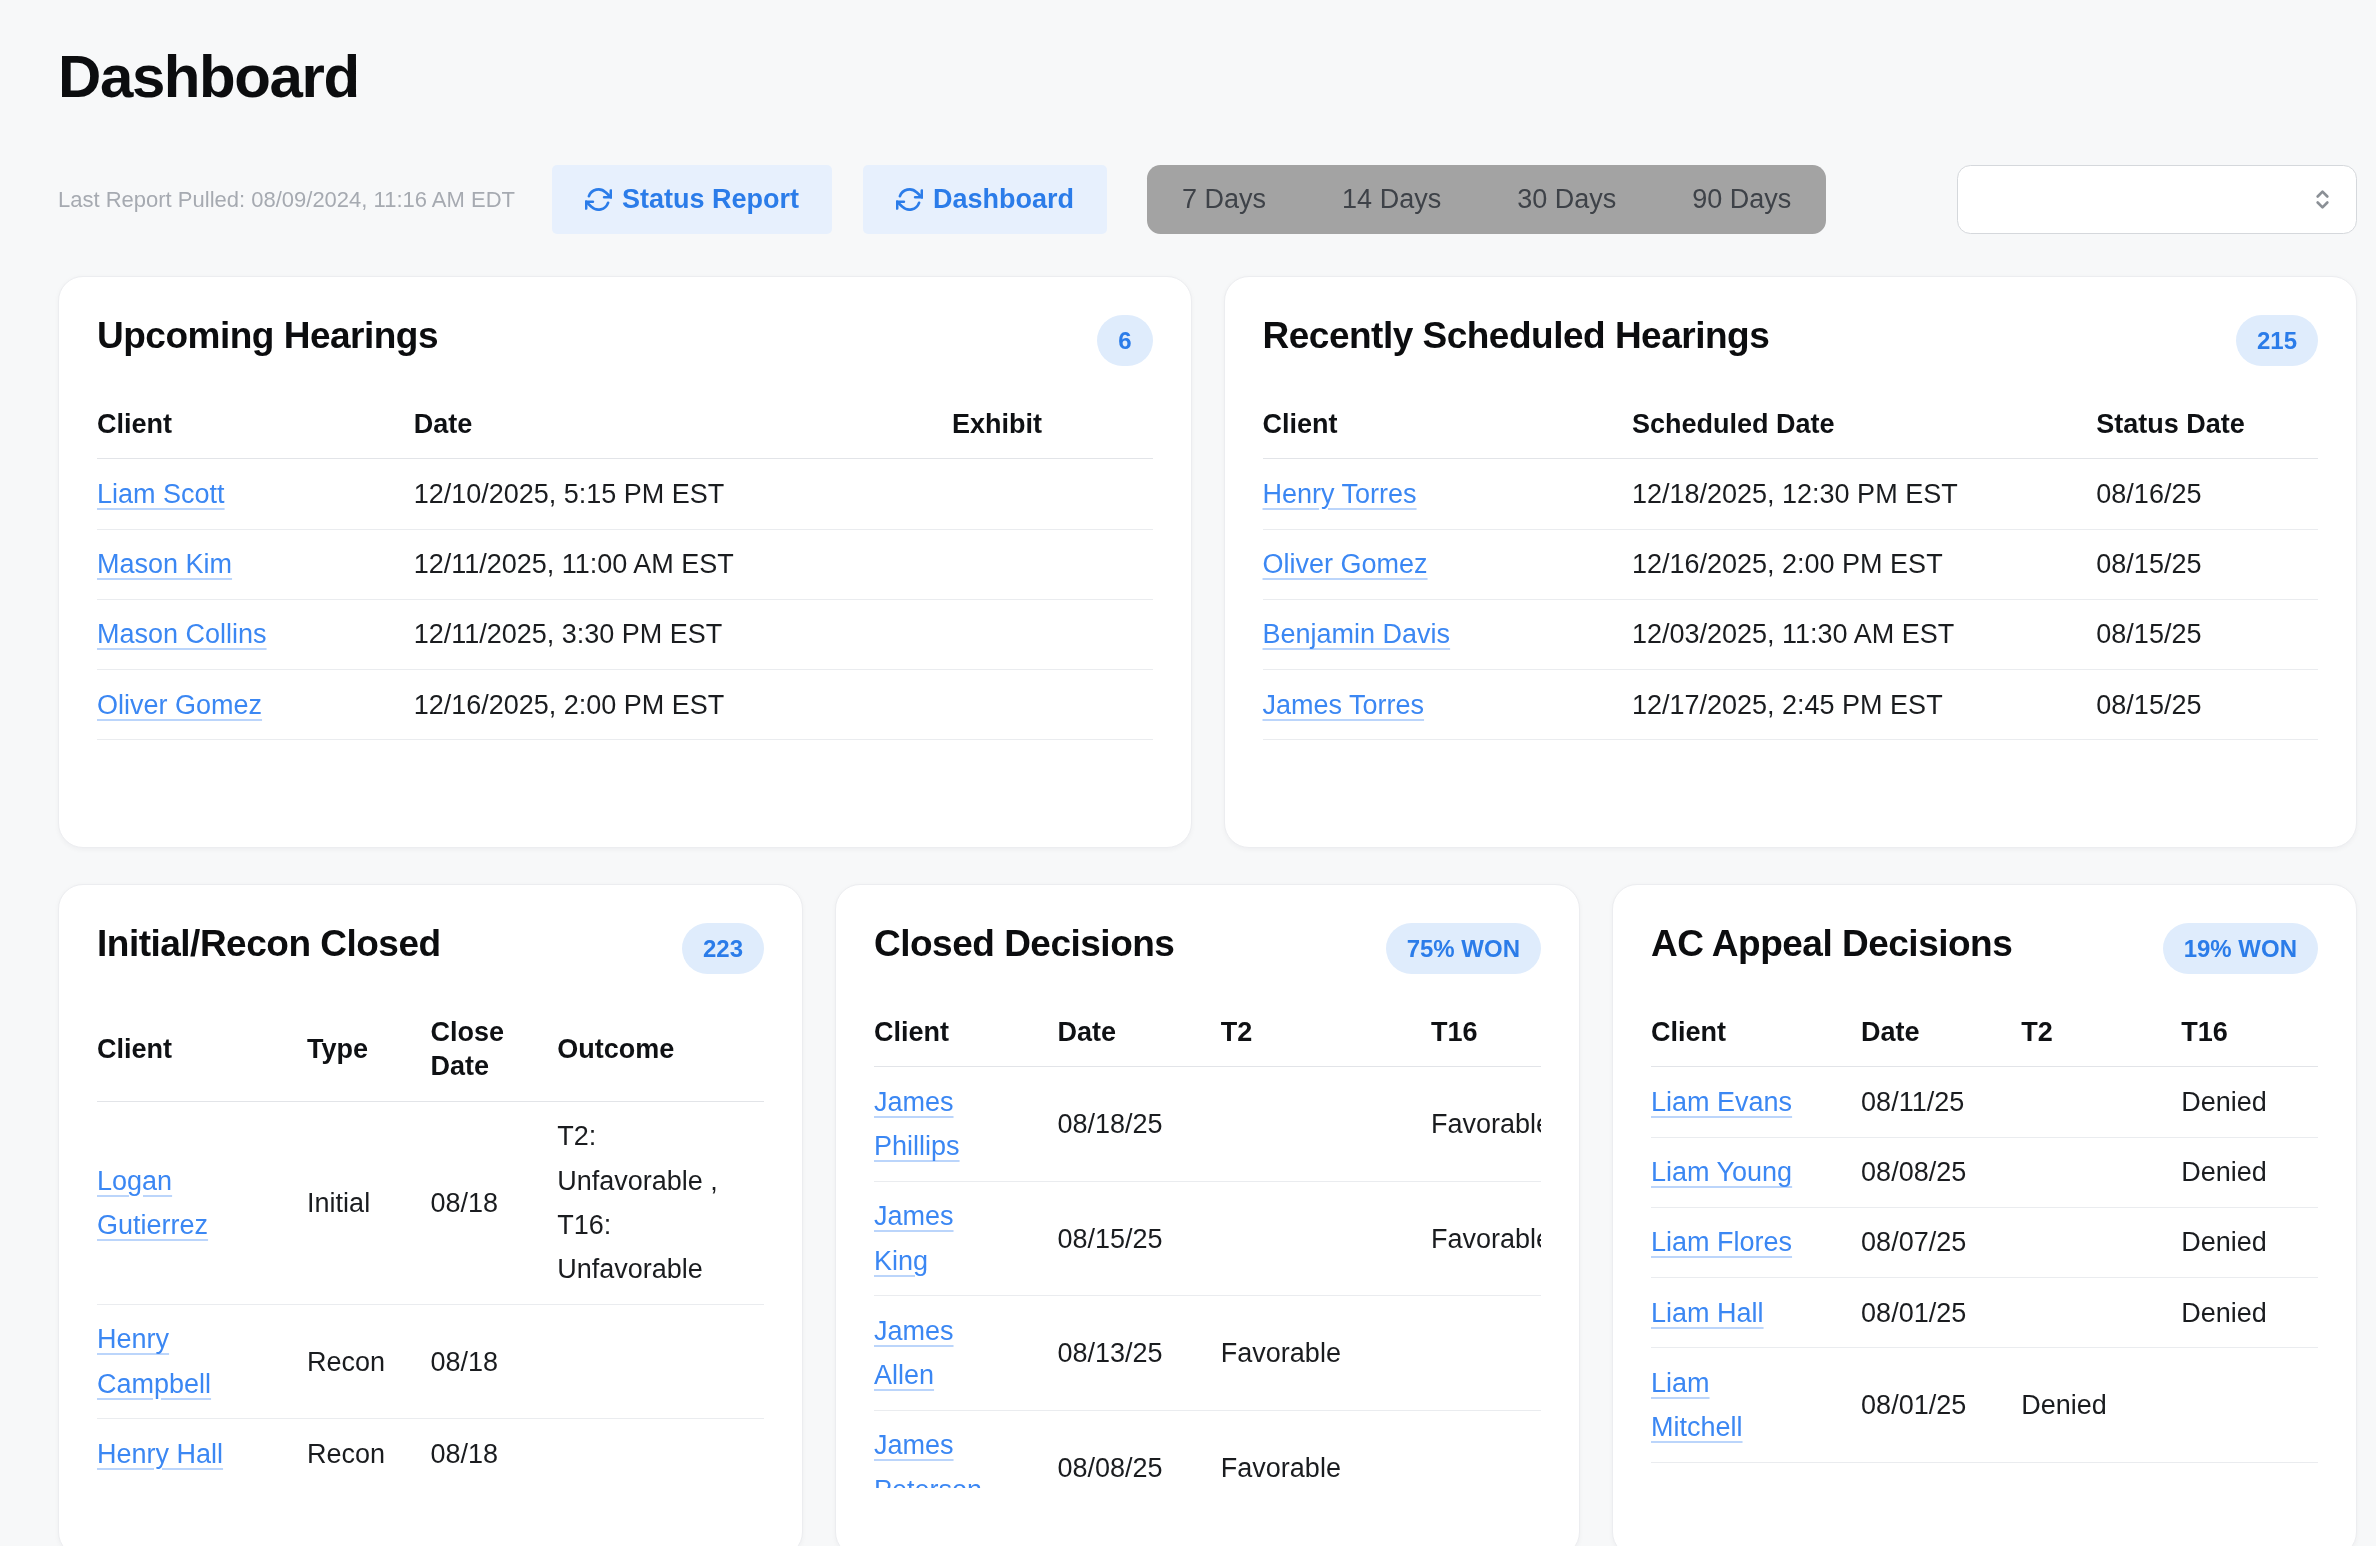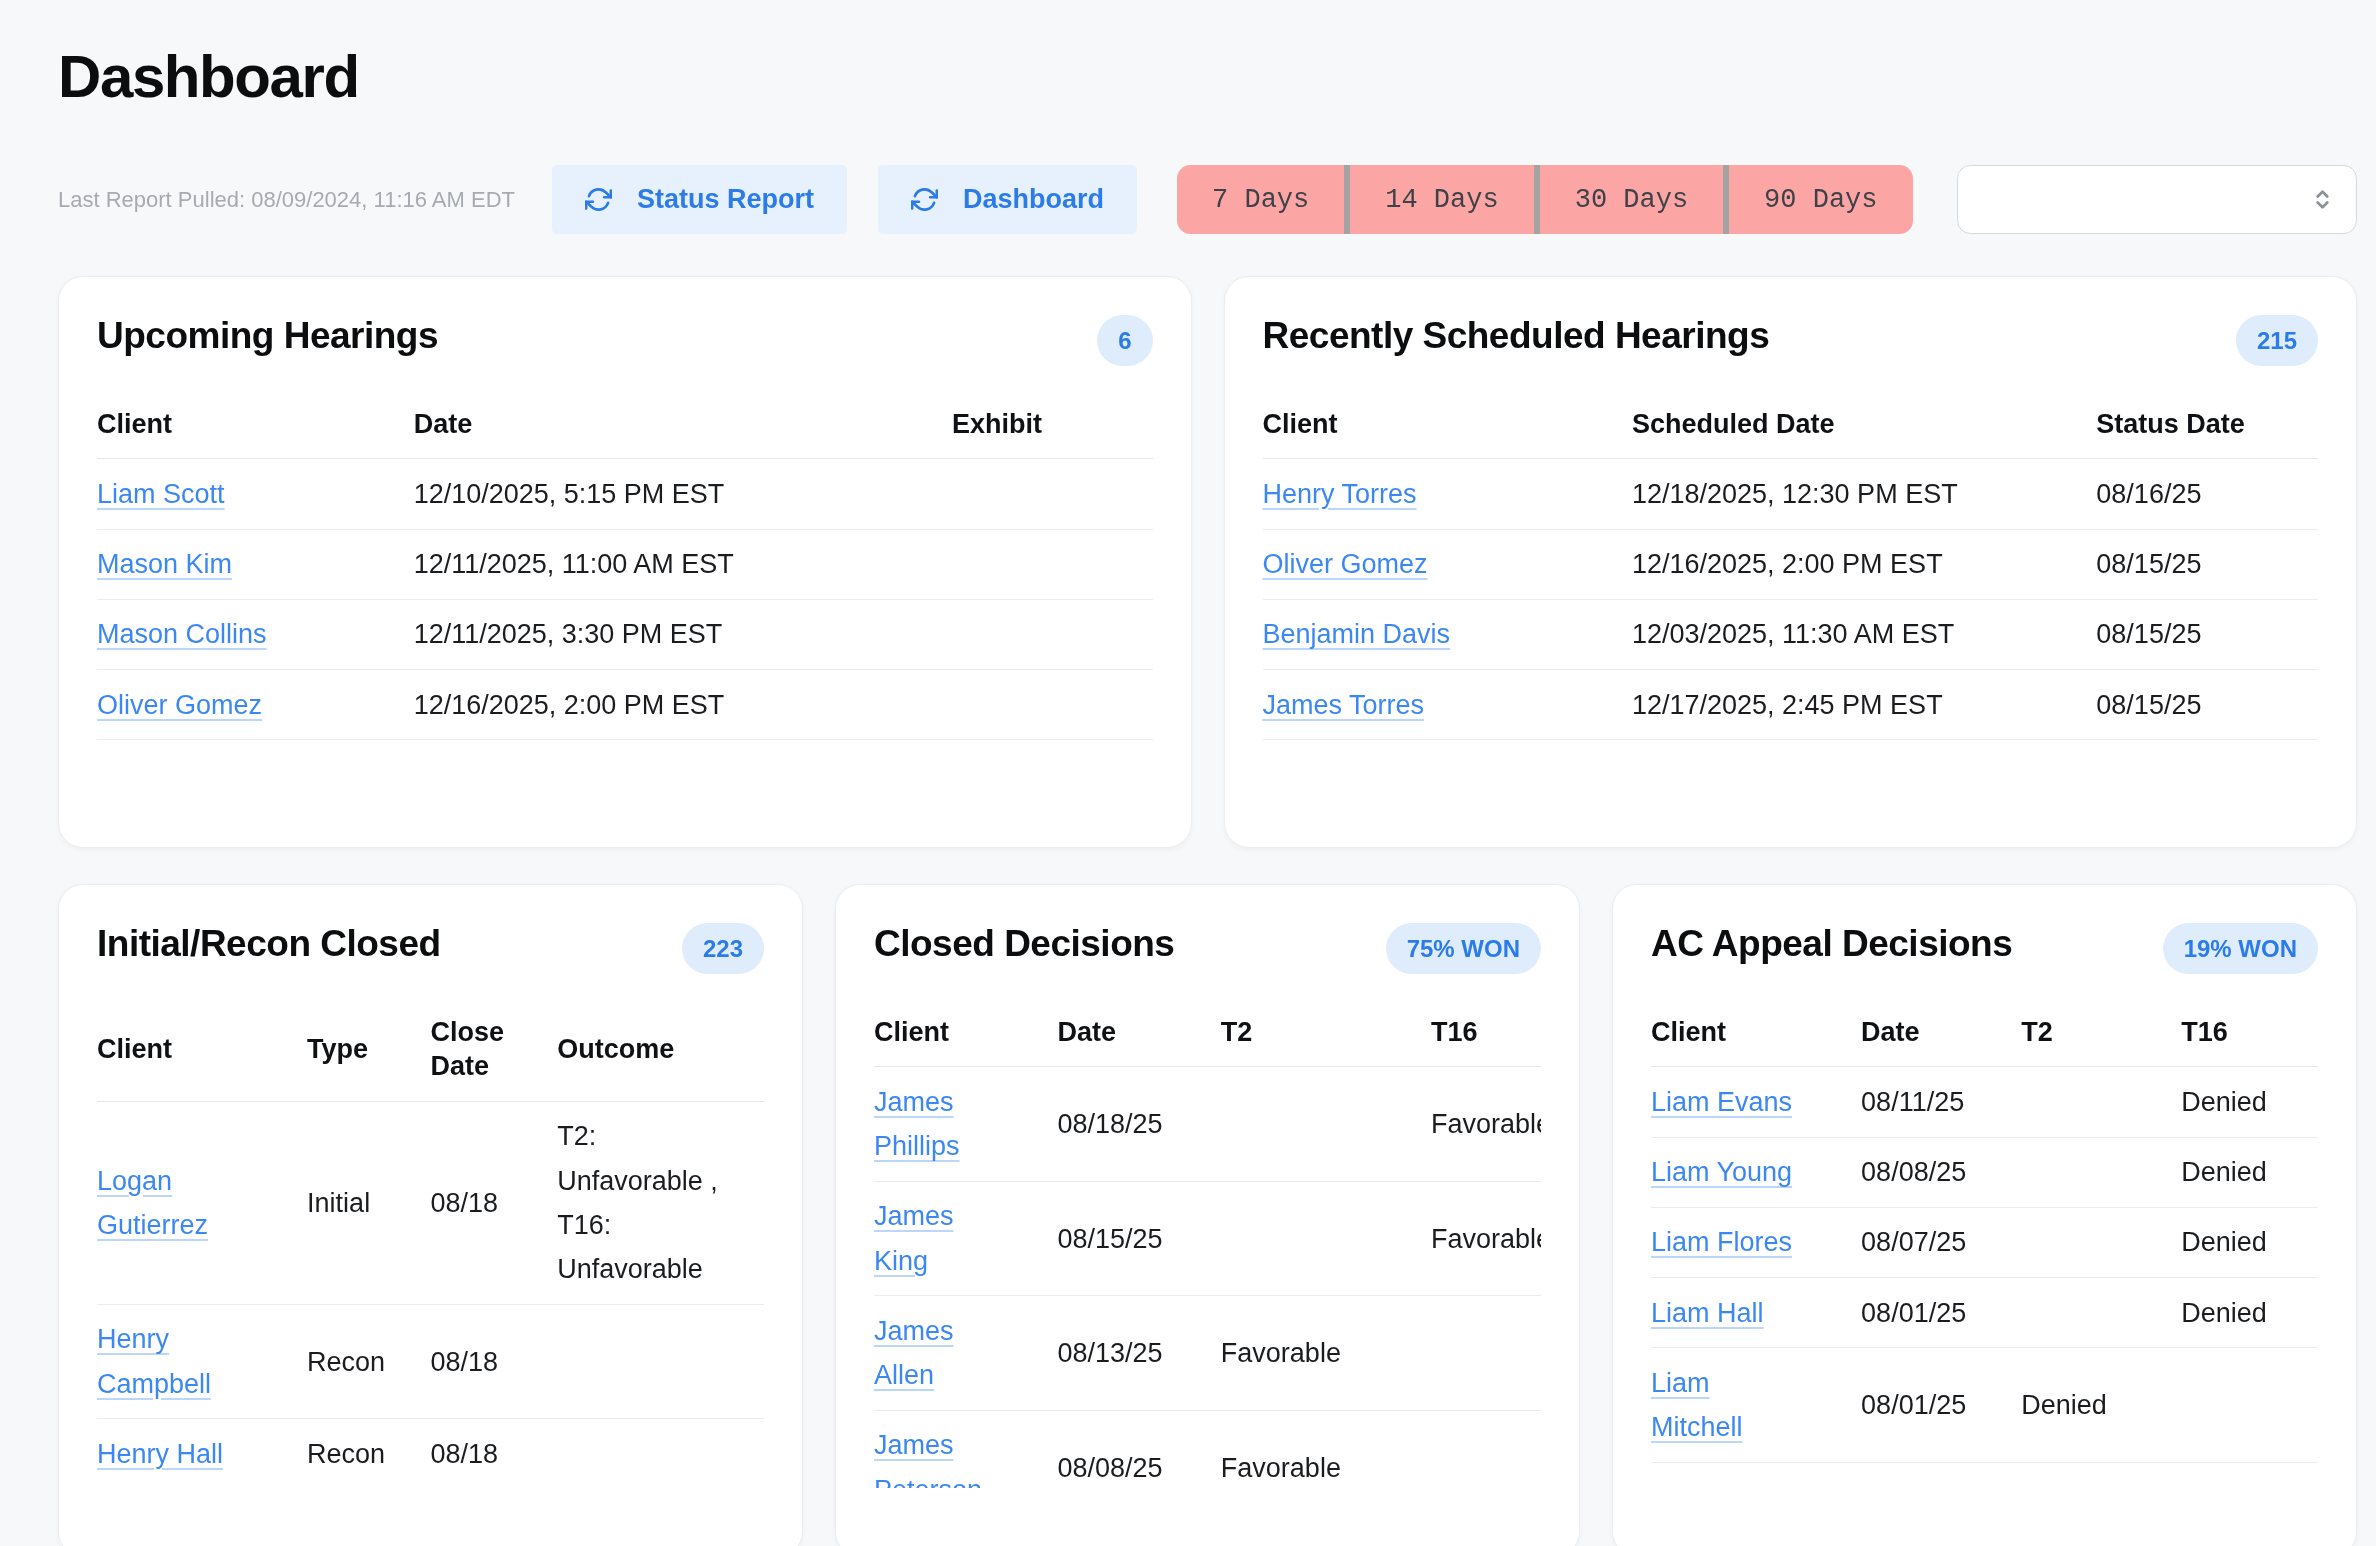--- a/index.html
+++ b/index.html
@@ -13,30 +13,30 @@
   .page { padding: 42px 20px 8px 58px; width: 100%; height: 100%; }
 
   h1.page-title {
     font-size: 60px; font-weight: 800; letter-spacing: -1.4px;
     color: #0c0d0f; margin: 0 0 54px 0;
   }
 
   .toolbar { display: flex; align-items: center; margin-bottom: 42px; }
   .last-report { font-size: 22px; color: #a6aab1; margin-right: 37px; white-space: nowrap; }
   .btn {
-    display: inline-flex; align-items: center; gap: 25px;
+    display: inline-flex; align-items: center; gap: 10px;
     background: #e7f0fd; color: #2b7ce9; border: none; border-radius: 5px;
     height: 69px; padding: 0 33px; font-size: 27px; font-weight: 700;
     font-family: inherit; cursor: pointer; white-space: nowrap;
   }
   .btn + .btn { margin-left: 31px; }
   .btn svg { width: 27px; height: 27px; }
   .segmented {
-    display: flex; align-items: stretch; background: #fca5a5;
-    border-radius: 13.4px; height: 69px; margin-left: 40px; overflow: hidden; font-family: Liberation Mono, monospace;
+    display: flex; align-items: stretch; background: #a3a3a3;
+    border-radius: 13.4px; height: 69px; margin-left: 40px; overflow: hidden;
   }
   .seg {
     background: transparent; border: none; font-family: inherit;
     font-size: 27px; color: #3e4248; padding: 0 35px; cursor: pointer;
     display: flex; align-items: center; white-space: nowrap;
   }
   .seg + .seg { border-left: 6px solid #a3a3a3; }
   .select {
     margin-left: auto; width: 400px; height: 69px; background: #fff;
     border: 1px solid #d5d8dc; border-radius: 13.4px; display: flex;

